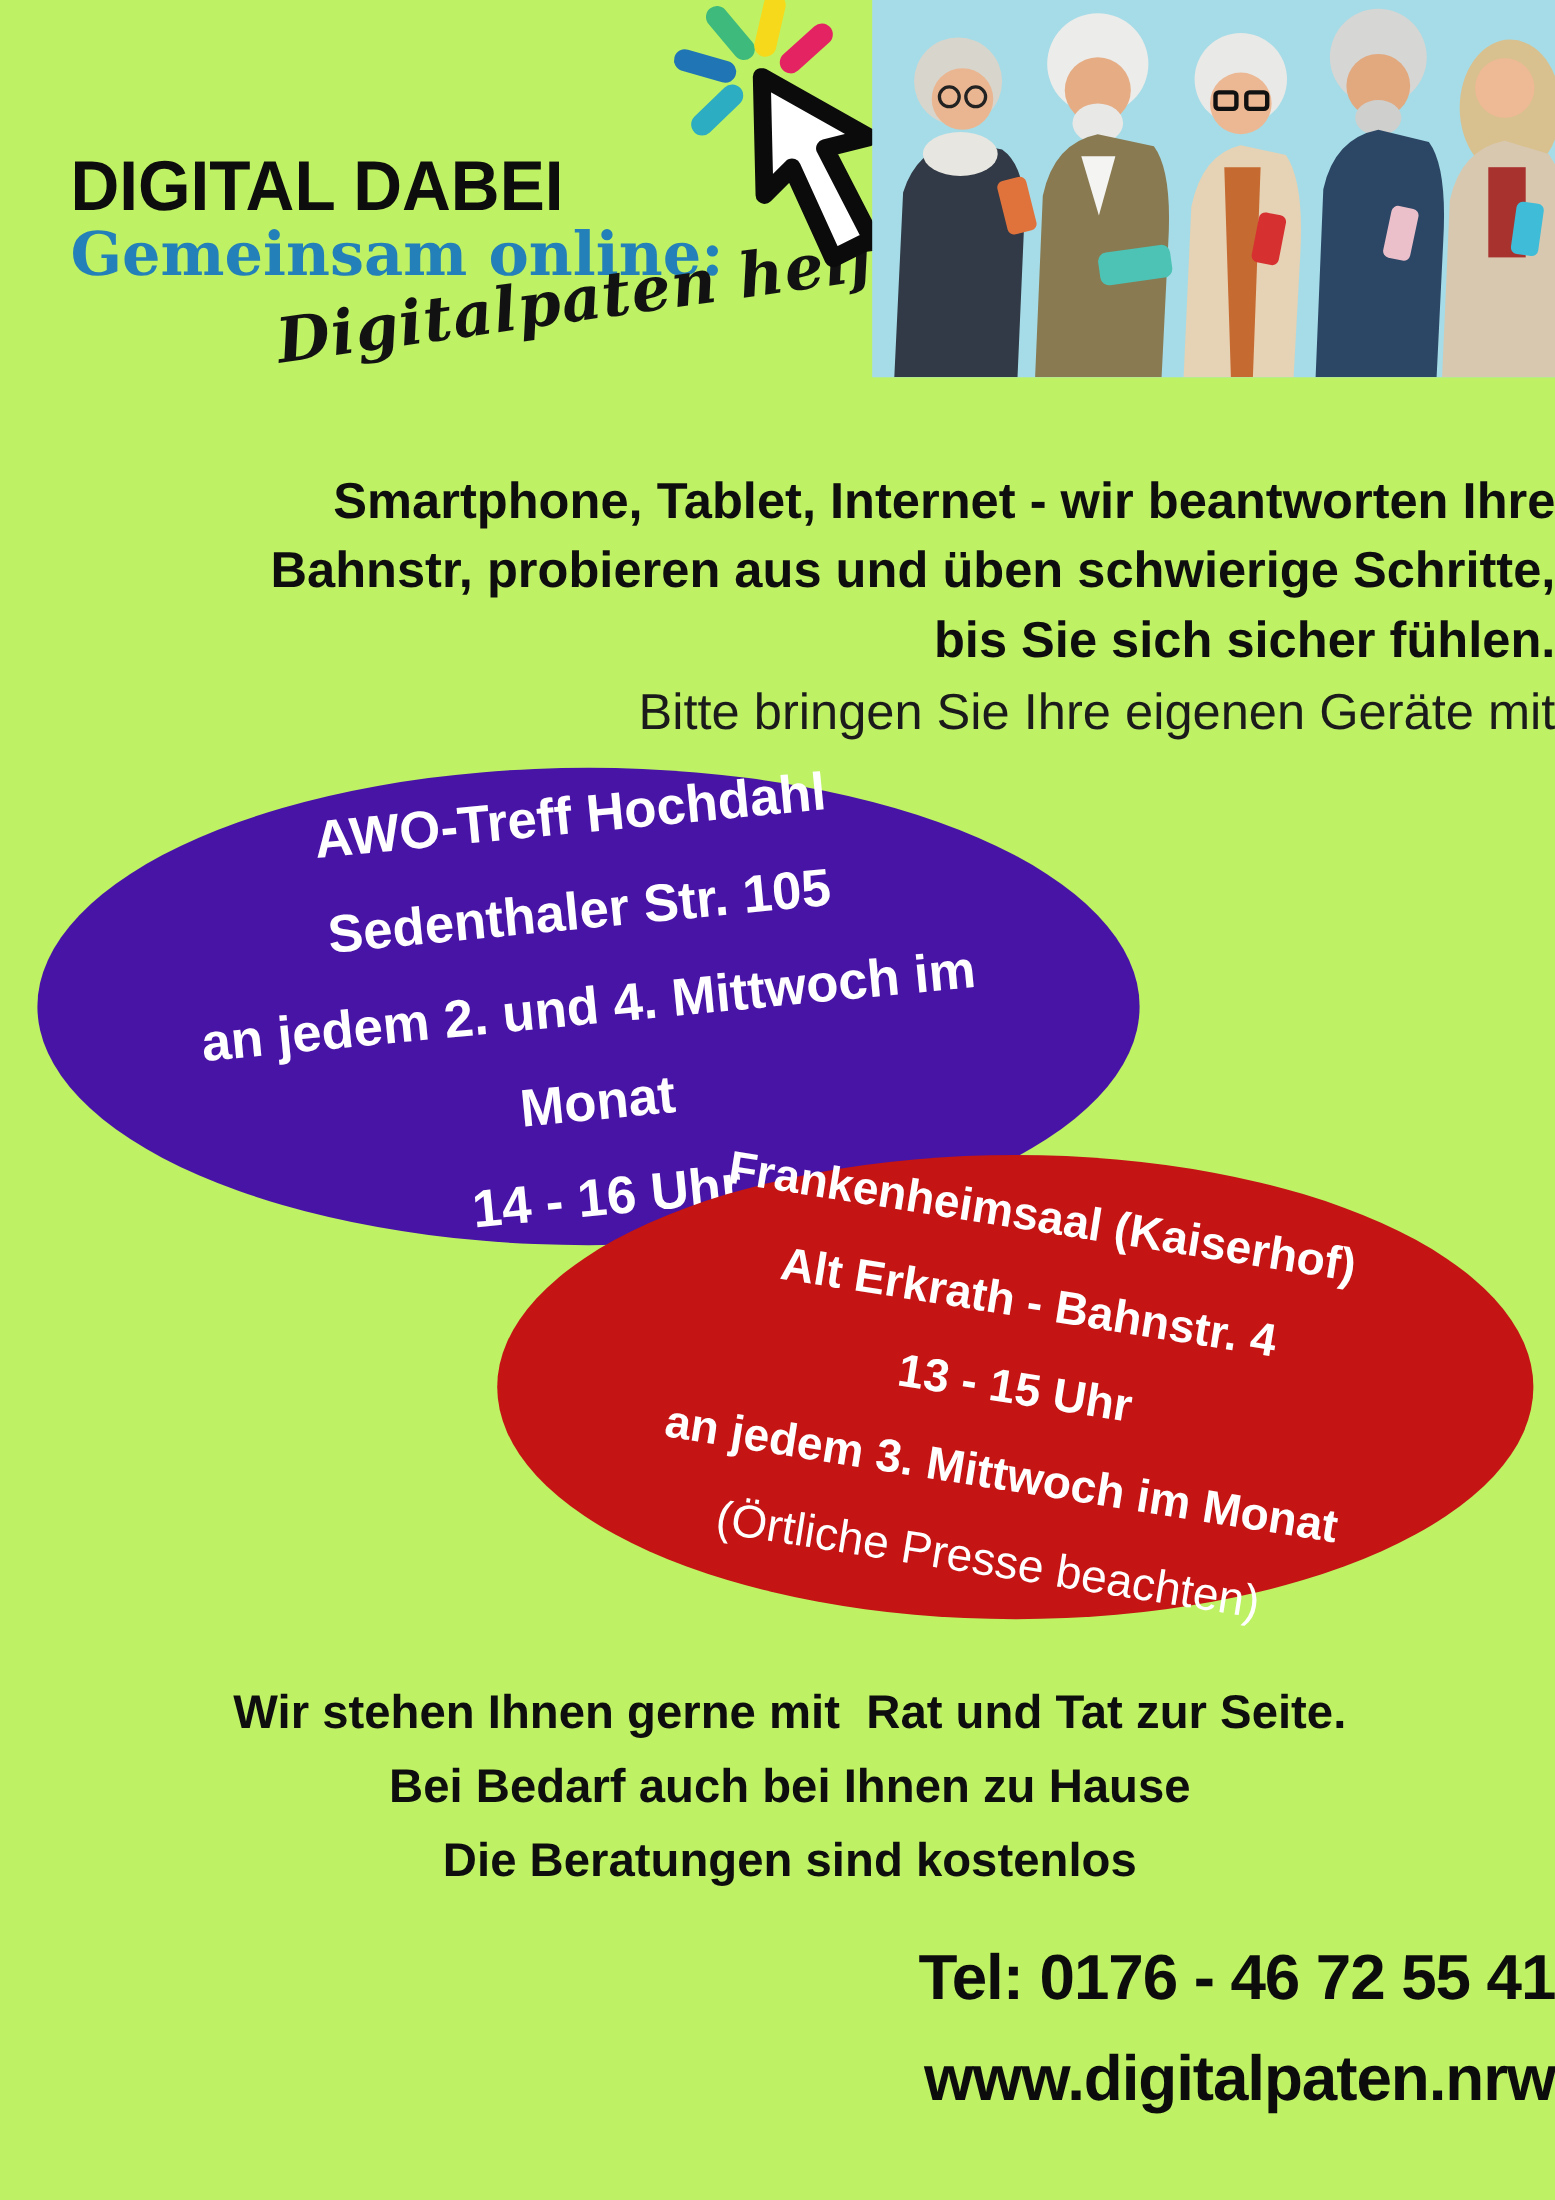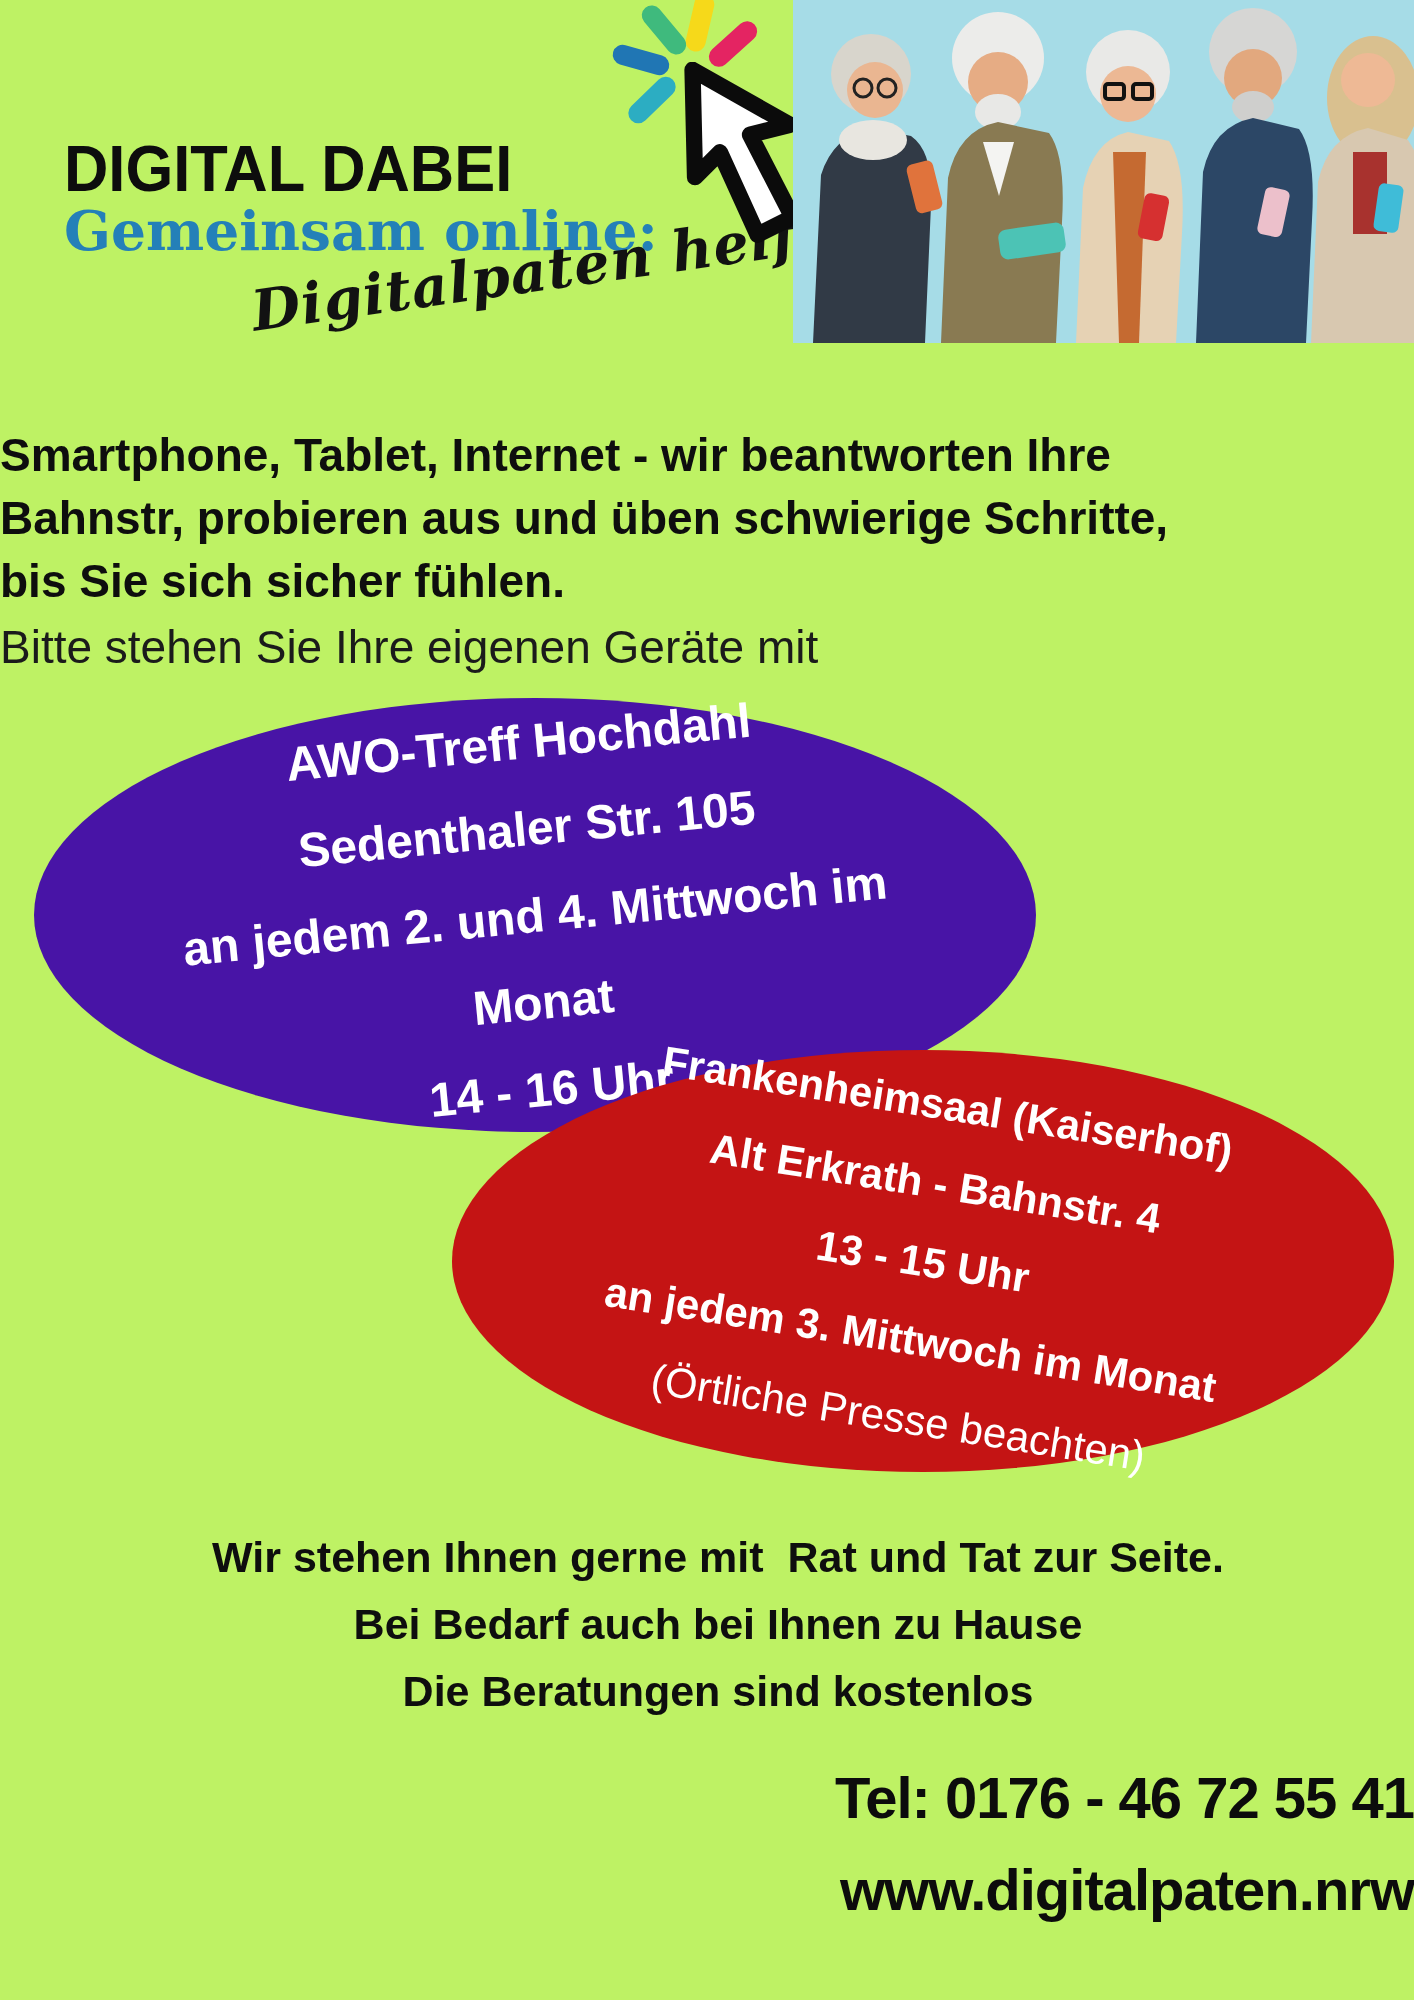--- a/index.html
+++ b/index.html
@@ -36,21 +36,21 @@
   .ray{position:absolute;width:20px;height:58px;border-radius:11px;}
   .cursor-svg{position:absolute;left:675px;top:62px;width:150px;height:188px;}
   
   .photo{
     position:absolute;left:793px;top:0;width:621px;height:343px;
     background:#a6dce7;overflow:hidden;
   }
   
   .intro{
     position:absolute;left:0;top:424px;width:1414px;
-    text-align:left;color:#0e0e0e;
+    text-align:right;color:#0e0e0e;
   }
   .intro .b{font-size:46px;font-weight:bold;line-height:63px;}
   .intro .n{font-size:46px;font-weight:normal;line-height:63px;margin-top:3px;color:#1b1b1b;}
   
   .ellipse{position:absolute;border-radius:50%;}
   .ellipse-purple{left:34px;top:698px;width:1002px;height:434px;z-index:2;}
   .ellipse-red{left:452px;top:1050px;width:942px;height:422px;z-index:3;}
   .ellipse-text{
     position:absolute;inset:0;
     display:flex;flex-direction:column;justify-content:center;align-items:center;
@@ -136,21 +136,21 @@
       <path d="M518,343 L525,182 Q535,136 575,128 L615,140 L621,150 L621,343 Z" fill="#d8c8b0"></path>
       <rect x="560" y="152" width="34" height="82" fill="#a8322e"></rect>
       <rect x="583" y="184" width="25" height="48" rx="6" fill="#3fbcd8" transform="rotate(8 595 208)"></rect>
     </svg>
   </div>
 
   <div class="intro">
     <div class="b">Smartphone, Tablet, Internet - wir beantworten Ihre</div>
     <div class="b">Bahnstr, probieren aus und üben schwierige Schritte,</div>
     <div class="b">bis Sie sich sicher fühlen.</div>
-    <div class="n">Bitte stehen Sie Ihre eigenen Geräte mit</div>
+    <div class="n">Bitte bringen Sie Ihre eigenen Geräte mit</div>
   </div>
 
   <div class="ellipse ellipse-purple" style="background:#4814a6;">
     <div class="ellipse-text">
       <div class="line">AWO-Treff Hochdahl</div>
       <div class="line">Sedenthaler Str. 105</div>
       <div class="line">an jedem 2. und 4. Mittwoch im</div>
       <div class="line">Monat</div>
       <div class="line">14 - 16 Uhr</div>
     </div>

